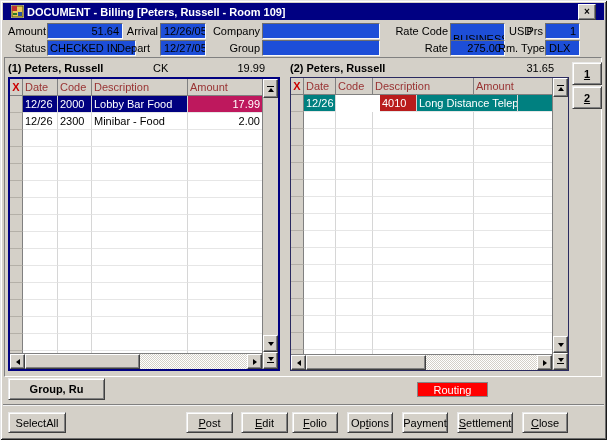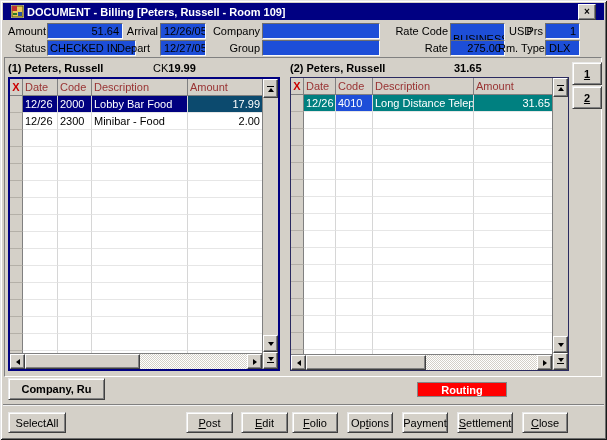--- a/index.html
+++ b/index.html
@@ -16,21 +16,21 @@
   .fld{position:absolute;height:16px;line-height:14px;background:#1d4ed8;border:1px solid;
     border-color:#6e6e6e #f8f8f8 #f8f8f8 #6e6e6e;padding:0 3px;box-sizing:border-box;
     white-space:nowrap;overflow:hidden;}
   .fld.num{text-align:right;}
   .static-txt{position:absolute;height:16px;line-height:16px;}
   .main-frame{position:absolute;left:4px;top:57px;width:598px;height:320px;box-sizing:border-box;
     border:1px solid;border-color:#808080 #fff #fff #808080;background:#d4d0c8;}
   .panel-hdr{position:absolute;height:15px;display:flex;line-height:15px;padding-right:15px;box-sizing:border-box;}
   .p-title{width:150px;font-weight:bold;white-space:nowrap;overflow:hidden;}
   .p-ck{flex:1;}
-  .p-total{width:100px;text-align:left;font-weight:bold;}
+  .p-total{width:100px;text-align:right;}
   .grid{position:absolute;display:flex;background:#fff;box-sizing:border-box;}
   .g0{left:8px;top:77px;width:272px;height:294px;border:2px solid #000080;}
   .g1{left:290px;top:77px;width:279px;height:294px;border:1px solid #2a2a60;}
   .grid-main{flex:1;display:flex;flex-direction:column;overflow:hidden;min-width:0;}
   .gh-row{display:flex;height:17px;flex:none;background:#d4d0c8;}
   .gh-cell{box-sizing:border-box;flex:none;padding:2px 2px 0;white-space:nowrap;overflow:hidden;
     border-right:1px solid #808080;border-bottom:1px solid #808080;}
   .g0 .gh-cell,.g1 .gh-cell{color:#993333;}
   .gh-cell.c0{color:#cc0000!important;font-weight:bold;text-align:center;padding-left:0;padding-right:0;}
   .g-body{flex:1;overflow:hidden;background:#fff;}
@@ -57,22 +57,22 @@
   .t-down{width:0;height:0;border:3px solid transparent;border-bottom:none;border-top:4px solid #000;}
   .t-left{width:0;height:0;border:3px solid transparent;border-left:none;border-right:4px solid #000;}
   .t-right{width:0;height:0;border:3px solid transparent;border-right:none;border-left:4px solid #000;}
   .t-bar{width:7px;height:1px;background:#000;margin:1px 0;}
   .btn{position:absolute;height:21px;background:#d4d0c8;border:1px solid;border-color:#eaeaea #404040 #404040 #eaeaea;
     box-shadow:inset 1px 1px 0 #fff, inset -1px -1px 0 #808080;display:flex;align-items:center;justify-content:center;
     box-sizing:border-box;white-space:nowrap;overflow:hidden;}
   .mn{text-decoration:underline;}
   .tabbtn{font-weight:bold;}
   .guest-tab{font-weight:bold;}
-  .routing{position:absolute;left:417px;top:382px;width:90px;height:15px;line-height:14px;text-align:center;
-    font-weight:bold;border:1px solid #868686;box-sizing:border-box;}
+  .routing{position:absolute;left:417px;top:382px;width:71px;height:15px;line-height:14px;text-align:center;
+    font-weight:normal;border:1px solid #868686;box-sizing:border-box;}
   .sep{position:absolute;left:3px;top:404px;width:601px;height:2px;
     border-top:1px solid #808080;border-bottom:1px solid #f2f2f2;box-sizing:border-box;}
 </style>
 </head>
 <body>
 
 <div class="window">
 
   <div class="titlebar" style="background: rgb(0, 0, 130);">
     <svg width="13" height="13" style="flex:none">
@@ -124,21 +124,21 @@
           <div class="gh-cell c2" style="color: rgb(153, 51, 51);">Code</div>
           <div class="gh-cell c3" style="color: rgb(153, 51, 51);">Description</div>
           <div class="gh-cell c4" style="color: rgb(153, 51, 51);">Amount</div>
         </div>
       <div class="g-body">
           <div class="g-row">
             <div class="gc c0 xcell"></div>
             <div class="gc c1" style="background: rgb(0, 0, 128); color: rgb(255, 255, 255);">12/26</div>
             <div class="gc c2" style="background: rgb(0, 0, 128); color: rgb(255, 255, 255);">2000</div>
             <div class="gc c3" style="background: rgb(0, 0, 128); color: rgb(255, 255, 255);">Lobby Bar Food</div>
-            <div class="gc c4 amt" style="background: #0c4a6e; color: rgb(255, 255, 255);">17.99</div>
+            <div class="gc c4 amt" style="background: #be185d; color: rgb(255, 255, 255);">17.99</div>
           </div>
           <div class="g-row">
             <div class="gc c0 xcell"></div>
             <div class="gc c1">12/26</div>
             <div class="gc c2">2300</div>
             <div class="gc c3">Minibar - Food</div>
             <div class="gc c4 amt">2.00</div>
           </div>
           <div class="g-row">
             <div class="gc c0 xcell"></div>
@@ -278,21 +278,21 @@
           <div class="gh-cell c0" style="color: rgb(204, 0, 0);">X</div>
           <div class="gh-cell c1" style="color: rgb(153, 51, 51);">Date</div>
           <div class="gh-cell c2" style="color: rgb(153, 51, 51);">Code</div>
           <div class="gh-cell c3" style="color: rgb(153, 51, 51);">Description</div>
           <div class="gh-cell c4" style="color: rgb(153, 51, 51);">Amount</div>
         </div>
       <div class="g-body">
           <div class="g-row">
             <div class="gc c0 xcell"></div>
             <div class="gc c1" style="background: rgb(0, 128, 128); color: rgb(255, 255, 255);">12/26</div>
-            <div class="gc c2" style="background: #1d4ed8; color: rgb(255, 255, 255);">4010</div>
+            <div class="gc c2" style="background: #b91c1c; color: rgb(255, 255, 255); margin-left: 44px;">4010</div>
             <div class="gc c3" style="background: rgb(0, 128, 128); color: rgb(255, 255, 255);">Long Distance Telephon</div>
             <div class="gc c4 amt" style="background: rgb(0, 128, 128); color: rgb(255, 255, 255);">31.65</div>
           </div>
           <div class="g-row">
             <div class="gc c0 xcell"></div>
             <div class="gc c1"></div>
             <div class="gc c2"></div>
             <div class="gc c3"></div>
             <div class="gc c4 amt"></div>
           </div>
@@ -423,21 +423,21 @@
     </div>
   </div>
 
   <div class="btn tabbtn" style="left:572px;top:62px;width:30px;height:23px">
       <span class="mn">1</span>
     </div>
   <div class="btn tabbtn" style="left:572px;top:86px;width:30px;height:23px">
       <span class="mn">2</span>
     </div>
 
-  <div class="btn guest-tab" style="left:8px;top:378px;width:97px;height:22px">Company, Ru</div>
+  <div class="btn guest-tab" style="left:8px;top:378px;width:97px;height:22px">Group, Ru</div>
 
   <div class="routing" style="background: rgb(255, 0, 0); color: rgb(255, 255, 255);">Routing</div>
 
   <div class="sep"></div>
 
   <div class="btn" style="left:8px;top:412px;width:58px">
       <span>S</span>
       <span>e</span>
       <span>l</span>
       <span>e</span>

